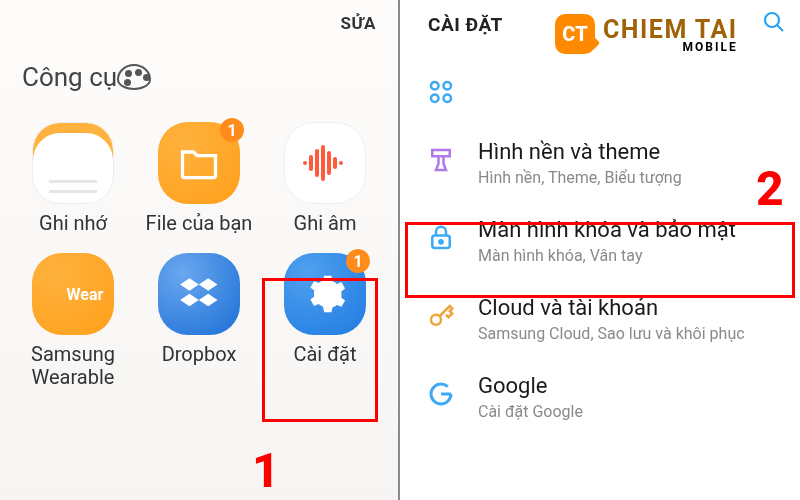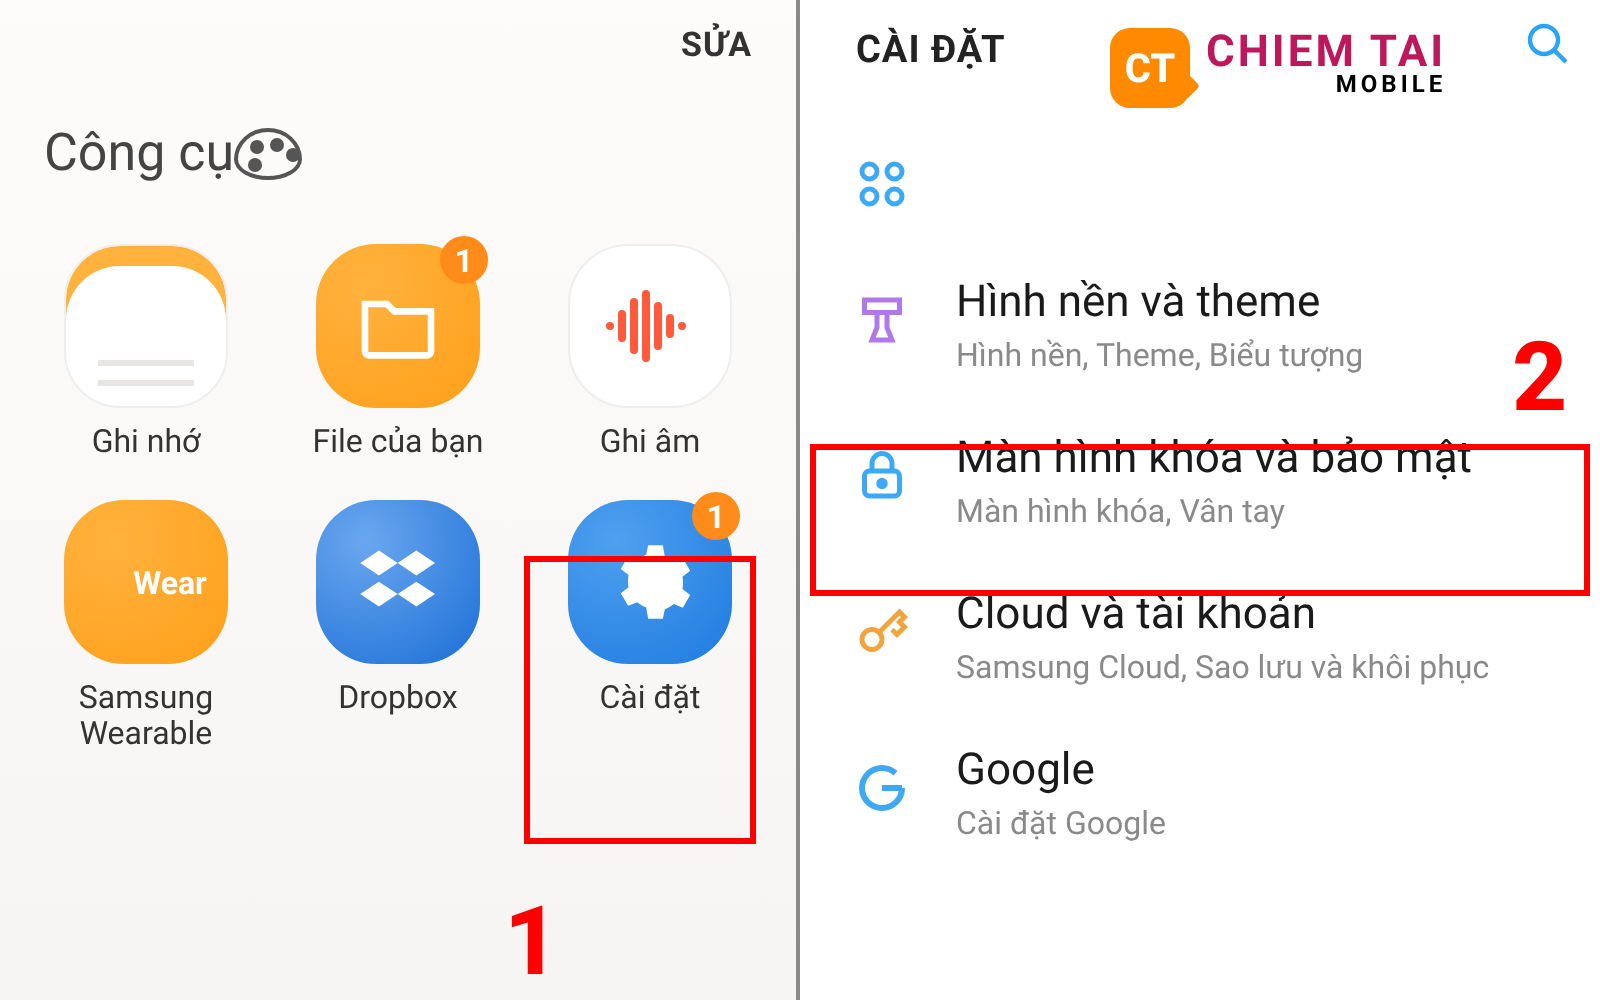--- a/index.html
+++ b/index.html
@@ -12,21 +12,21 @@
   
   .left-topbar { height: 46px; display: flex; justify-content: flex-end; align-items: center; padding: 0 22px; }
   .edit-btn { font-weight: 700; color: #333; font-size: 17px; letter-spacing: 0.5px; background: none; border: none; cursor: pointer; }
   .section-row { display: flex; align-items: center; padding: 16px 22px 18px 22px; }
   .section-title { font-size: 26px; color: #444; font-weight: 400; }
   .palette { width: 34px; height: 26px; border: 2.2px solid #555; border-radius: 50% 50% 50% 50% / 60% 60% 40% 40%; position: relative; }
   .palette::before { content:""; position:absolute; width:7px; height:7px; background:#555; border-radius:50%; top:4px; left:6px; box-shadow: 10px -1px 0 #555, 18px 4px 0 #555, -1px 9px 0 #555; }
   .grid { display: grid; grid-template-columns: repeat(3, 1fr); gap: 6px 4px; padding: 6px 12px; }
   .app { display:flex; flex-direction:column; align-items:center; gap:8px; cursor:pointer; position:relative; padding:6px 0; }
   .icon { width: 82px; height: 82px; border-radius: 30px; display:flex; align-items:center; justify-content:center; font-size: 40px; font-weight:700; color:#fff; position:relative; }
-  .app-label { font-size: 16px; color:#333; text-align:center; line-height:1.15; min-height:20px; }
+  .app-label { font-size: 20px; color:#333; text-align:center; line-height:1.15; min-height:20px; }
 
   
   .ic-memo { background:#fff; border:1px solid #eee; border-radius:28px; box-shadow: inset 0 10px 0 #ffb23e; position:relative; }
   .ic-memo::after { content:""; position:absolute; bottom:20px; left:16px; right:16px; border-top:3px solid #e7e6e4; box-shadow: 0 10px 0 #e7e6e4; }
   .ic-files { background: radial-gradient(circle at 30% 25%, #ffb23e, #ff9f1a); }
   .ic-files svg { width:44px; height:44px; }
   .ic-rec { background:#fff; border:1px solid #eee; }
   .ic-rec svg { width:48px; height:48px; stroke:#ff5a3c; stroke-width:4; fill:none; stroke-linecap:round; }
   .ic-wear { background: radial-gradient(circle at 30% 25%, #ffb23e, #ff9f1a); font-size:16px; color:#fff;padding-left:24px; }
   .ic-dropbox { background: radial-gradient(circle at 30% 25%, #6aa7ef, #1b6fd6); }
@@ -45,24 +45,24 @@
   .search-ic svg { stroke:#2aa4f4; stroke-width:2.2; fill:none; }
   .setting-row { display:flex; align-items:flex-start; gap:20px; padding: 15px 18px 15px 24px; cursor:pointer; }
   .setting-ic { width:34px; flex:0 0 34px; height:34px; display:flex; align-items:center; justify-content:center; margin-top:4px; }
   .setting-ic svg { width:30px; height:30px; fill:none; }
   .st-title { font-size:22px; color:#1a1a1a; margin-bottom:4px; }
   .st-sub { font-size:16px; color:#8a8a8a; }
   .hl-box2 { position:absolute; border:3px solid #ff0000; pointer-events:none; left: 405px; top: 222px; width: 390px; height: 76px; }
   .step2 { position:absolute; left: 756px; top: 160px; color:#ff0000; font-size:48px; font-weight:800; }
 
   
-  .wm { position:absolute; left: 555px; top: 14px; display:flex; align-items:flex-start; gap:8px; pointer-events:none; }
+  .wm { position:absolute; left: 555px; top: 14px; display:flex; align-items:flex-end; gap:8px; pointer-events:none; }
   .wm-badge { width:40px; height:40px; border-radius:10px; background:#ff8a00; color:#fff; font-weight:800; display:flex; align-items:center; justify-content:center; font-size:20px; position:relative; }
   .wm-badge::after { content:""; position:absolute; right:-3px; bottom:6px; width:10px; height:10px; background:#ff8a00; border-radius:2px; transform:rotate(45deg); }
-  .wm-text1 { font-size:22px; font-weight:700; color:#be185d; letter-spacing:1.5px; }
+  .wm-text1 { font-size:25px; font-weight:700; color:#a16207; letter-spacing:1.5px; }
   .wm-text2 { font-size:12px; font-weight:700; color:#000000; letter-spacing:2px; text-align:right; margin-top:-4px; }
 </style>
 </head>
 <body>
 
 <div class="split">
 
   <div class="pane pane-left">
     <div class="left-topbar">
       <button class="edit-btn">SỬA</button>

